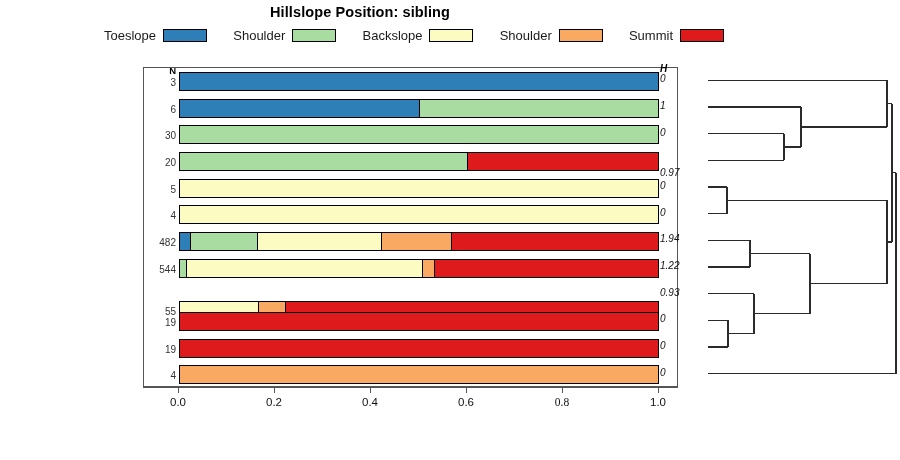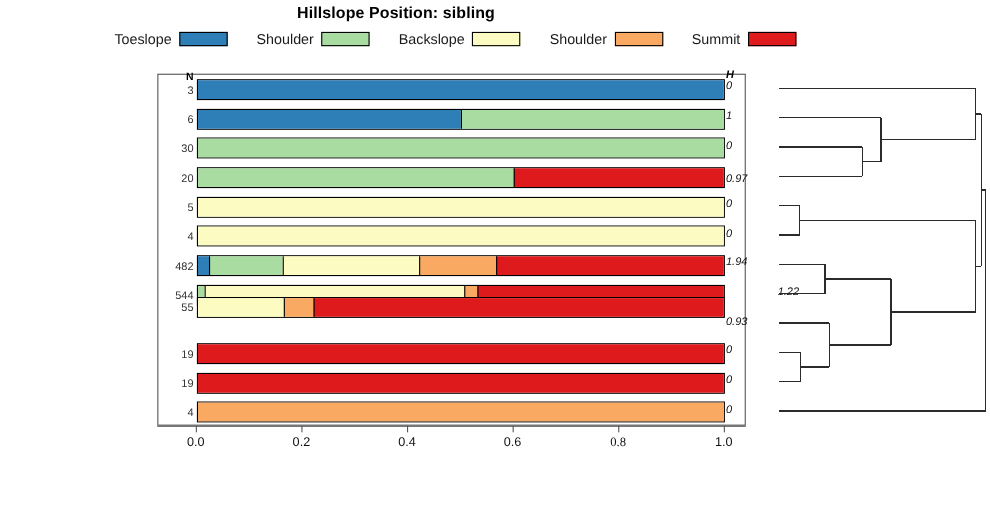--- a/index.html
+++ b/index.html
@@ -175,21 +175,21 @@
         </div>
         <div class="row" style="top: 186.667px;">
           <div class="nval">544</div>
           <div class="bar">
             <div class="seg" style="background: rgb(169, 220, 161); width: 1.3%;"></div>
             <div class="seg" style="background: rgb(252, 251, 193); width: 49.3%;"></div>
             <div class="seg" style="background: rgb(249, 169, 98); width: 2.6%;"></div>
             <div class="seg" style="background: rgb(222, 26, 28); width: 46.8%;"></div>
           </div>
         </div>
-        <div class="row" style="top: 198px;">
+        <div class="row" style="top: 229px;">
           <div class="nval">55</div>
           <div class="bar">
             <div class="seg" style="background: rgb(252, 251, 193); width: 16.4%;"></div>
             <div class="seg" style="background: rgb(249, 169, 98); width: 5.5%;"></div>
             <div class="seg" style="background: rgb(222, 26, 28); width: 78.1%;"></div>
           </div>
         </div>
         <div class="row" style="top: 240px;">
           <div class="nval">19</div>
           <div class="bar">
@@ -210,25 +210,25 @@
         </div>
       </div>
     <div class="nhdr">N</div>
   </div>
 
   <div class="hcol">
     <div class="hhdr">H</div>
   <div class="hval" style="top: 6.33333px;">0</div>
       <div class="hval" style="top: 33px;">1</div>
       <div class="hval" style="top: 59.6667px;">0</div>
-      <div class="hval" style="top: 90px;">0.97</div>
+      <div class="hval" style="top: 100px;">0.97</div>
       <div class="hval" style="top: 113px;">0</div>
       <div class="hval" style="top: 139.667px;">0</div>
       <div class="hval" style="top: 166.333px;">1.94</div>
-      <div class="hval" style="top: 193px; padding-left: 47px;">1.22</div>
+      <div class="hval" style="top: 193px;">1.22</div>
       <div class="hval" style="top: 219.667px;">0.93</div>
       <div class="hval" style="top: 246.333px;">0</div>
       <div class="hval" style="top: 273px;">0</div>
       <div class="hval" style="top: 299.667px;">0</div>
     </div>
 
   <div class="xaxis">
     <div class="xaxis-line"></div>
   <div class="xtick" style="left: 35px;"></div>
       <div class="xticklabel" style="left: 35px;">0.0</div>

